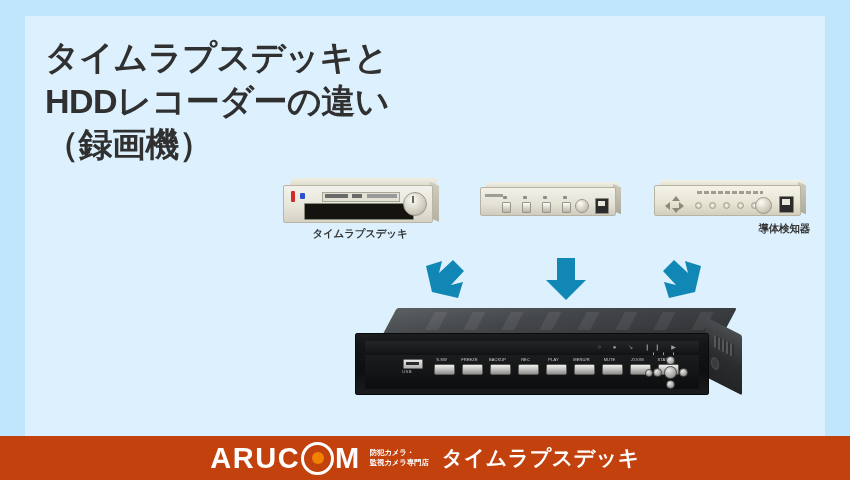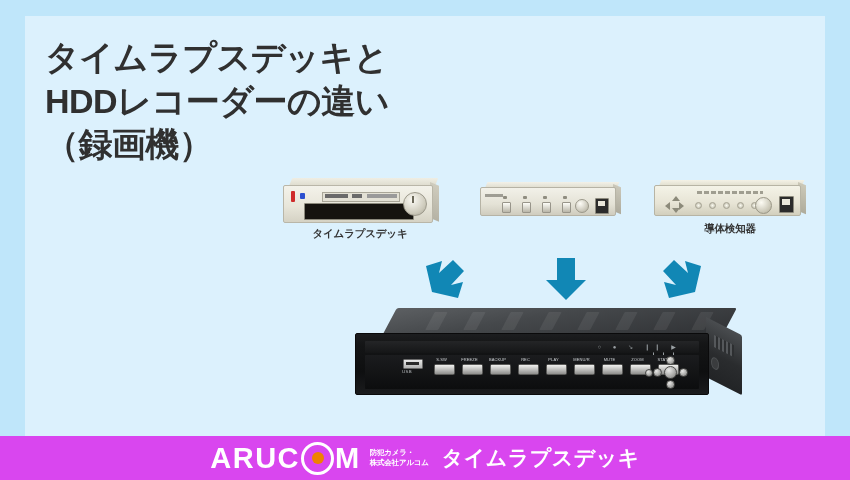--- a/index.html
+++ b/index.html
@@ -73,21 +73,21 @@
   .d2-led{position:absolute;top:8px;width:4px;height:3px;background:#8f8d80;border-radius:1px;}
   .d2-dial{position:absolute;right:26px;top:11px;width:12px;height:12px;border-radius:50%;
      background:radial-gradient(circle at 36% 30%,#fdfcf6,#c6c3b5 70%,#a29f91);border:1px solid #9b988a;}
   .d2-pw{position:absolute;right:6px;top:10px;width:12px;height:14px;
      background:#2c2c2c;border:1px solid #8c8a7d;border-radius:1px;}
   .d2-pw::after{content:"";position:absolute;left:2px;top:2px;width:7px;height:5px;background:#e9e7db;}
   .d2-txt{position:absolute;left:4px;top:6px;width:30px;height:3px;
      background:linear-gradient(90deg,#85837a 0 60%,transparent 60%);opacity:.75;}
 
   
-  .deck3{left:370px;top:2px;width:160px;}
+  .deck3{left:370px;top:2px;width:160px;text-align:right;}
   .deck3-body{position:relative;width:152px;height:38px;margin:0 auto;}
   .d3-top{position:absolute;left:5px;top:0;width:143px;height:6px;
      background:linear-gradient(180deg,#f4f2e6,#e0decd);transform:skewX(-22deg);transform-origin:bottom left;}
   .d3-face{position:absolute;left:0;top:5px;width:145px;height:29px;
      background:linear-gradient(180deg,#f4f3e7 0%,#e7e4d5 60%,#d2cfbd 100%);
      border:1px solid #b7b4a4;border-radius:2px;}
   .d3-side{position:absolute;left:144px;top:2px;width:8px;height:29px;
      background:linear-gradient(180deg,#ccc9b8,#afac9b);transform:skewY(22deg);transform-origin:top left;}
   .d3-brand{position:absolute;left:42px;top:5px;width:66px;height:3px;
      background:repeating-linear-gradient(90deg,#8c8a7c 0 5px,transparent 5px 7px);opacity:.8;}
@@ -151,21 +151,21 @@
   .dp{position:absolute;border-radius:50%;background:radial-gradient(circle at 35% 30%,#e9e9e7,#9c9c9a 70%,#6e6e6c);
     border:1px solid #4a4a48;}
   .dp-c{width:11px;height:11px;left:17px;top:10px;}
   .dp-u{width:7px;height:7px;left:19px;top:0px;}
   .dp-d{width:7px;height:7px;left:19px;top:24px;}
   .dp-l{width:7px;height:7px;left:6px;top:12px;}
   .dp-r{width:7px;height:7px;left:32px;top:12px;}
   .dp-x{width:6px;height:6px;left:-2px;top:13px;}
 
   
-  .footer{position:absolute;left:0;top:436px;width:850px;height:44px;background:#d946ef;}
+  .footer{position:absolute;left:0;top:436px;width:850px;height:44px;background:#c2410c;}
   .foot-inner{position:absolute;left:0;top:0;width:850px;height:44px;
     display:flex;align-items:center;justify-content:center;gap:7px;}
   .logo{color:#ffffff;font-size:29px;font-weight:bold;letter-spacing:1.5px;
     display:flex;align-items:center;}
   .logo .o-ring{display:inline-block;position:relative;width:27px;height:27px;
     border:3.5px solid #ffffff;border-radius:50%;margin:0 1px;vertical-align:middle;}
   .logo .o-ring i{position:absolute;left:50%;top:50%;width:12px;height:12px;
     margin:-6px 0 0 -6px;border-radius:50%;background:#ef8200;}
   .tagline{color:#ffffff;font-size:7.5px;font-weight:bold;line-height:1.35;
     letter-spacing:-0.2px;white-space:pre-line;margin-left:2px;}
@@ -321,18 +321,18 @@
   <div class="footer">
     <div class="foot-inner">
       <div class="logo">
         <span>ARUC</span>
         <span class="o-ring">
             <i></i>
           </span>
         <span>M</span>
       </div>
       <div class="tagline">防犯カメラ・
-株式会社アルコム</div>
+監視カメラ専門店</div>
       <div class="company">タイムラプスデッキ</div>
     </div>
   </div>
 
 </div>
 
 </body></html>

